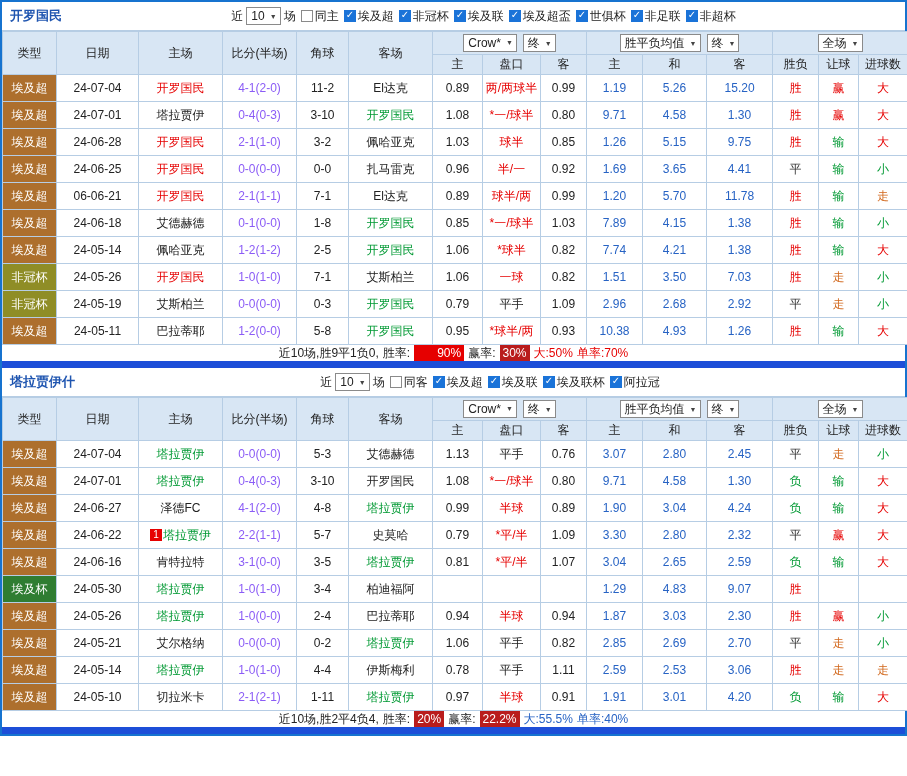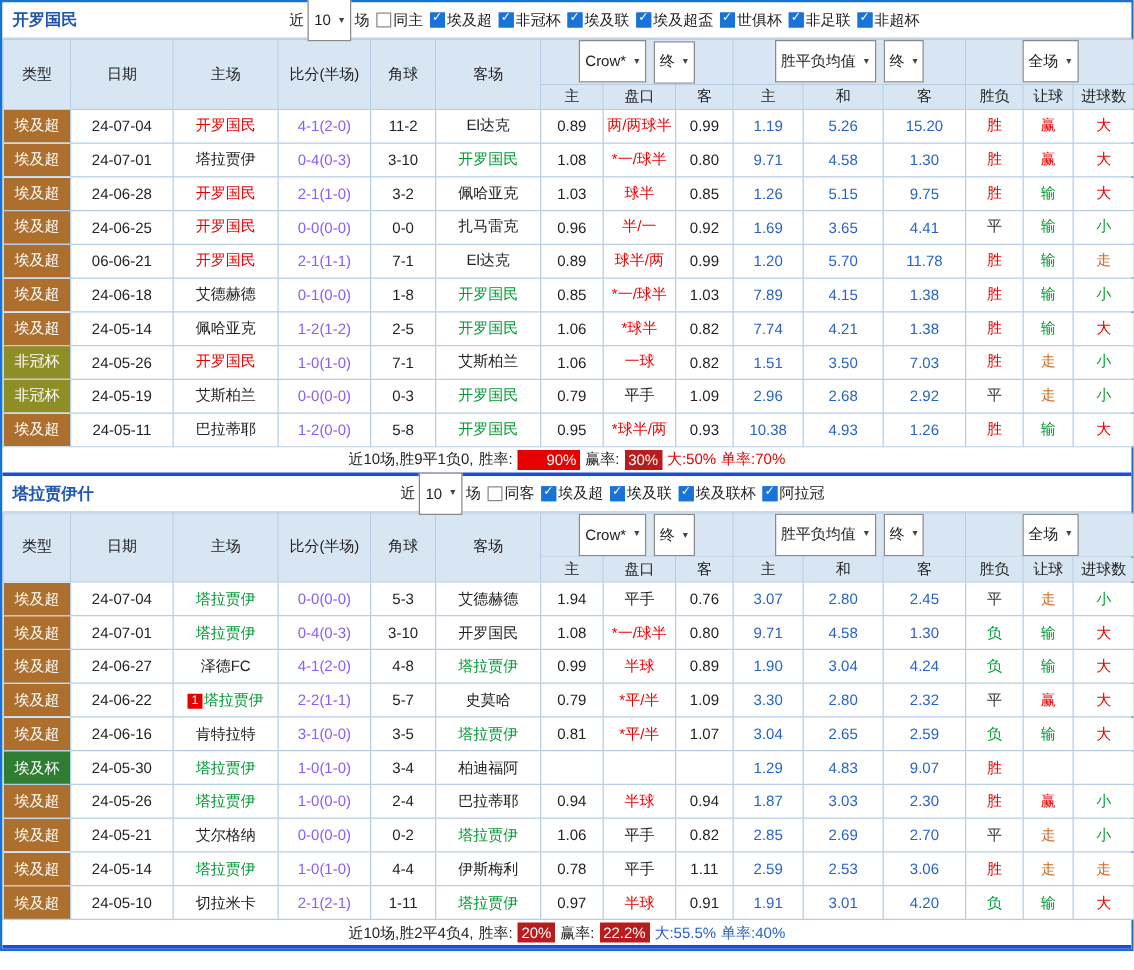--- a/index.html
+++ b/index.html
@@ -17,21 +17,21 @@
 
   
   .filter-row { display:flex; align-items:center; height:29px; border-bottom:1px solid #b6cde4; background:#fff; }
   .team-name { color:#1f55b0; font-weight:bold; font-size:13px; padding-left:8px; white-space:nowrap; }
   .filters { flex:1; display:flex; align-items:center; justify-content:center; white-space:nowrap; }
   .cb-list { display:inline-flex; align-items:center; }
   .cb-label { display:inline-flex; align-items:center; margin-left:5px; cursor:pointer; }
   .checkbox { width:12px; height:12px; border:1px solid #8a8a8a; background:#fff; display:inline-block; position:relative; margin-right:2px; }
   .checkbox.checked { background:#1a73d8; border-color:#1a73d8; }
   .checkbox.checked::after { content:"✓"; position:absolute; left:1px; top:-2px; color:#fff; font-size:10px; }
-  .select { display:inline-flex; align-items:center; border:1px solid #8a8a8a; background:#fff; height:34px; padding:0 3px 0 4px; margin:0 3px; font-size:12px; cursor:pointer; }
+  .select { display:inline-flex; align-items:center; border:1px solid #8a8a8a; background:#fff; height:18px; padding:0 3px 0 4px; margin:0 3px; font-size:12px; cursor:pointer; }
   .select .arr { font-size:7px; margin-left:5px; color:#444; }
 
   
   table { border-collapse:collapse; table-layout:fixed; width:100%; }
   th,td { border:1px solid #b6cde4; text-align:center; padding:0; white-space:nowrap; overflow:hidden; }
   thead th { background:#d8e6f4; font-weight:normal; font-size:12px; }
   tr.hdr1 th { height:23px; }
   tr.hdr2 th { height:20px; }
   tbody td { height:27px; font-size:12px; background:#fff; }
   td.type { color:#fff; }
@@ -41,21 +41,21 @@
   .score { color:#8b5cf6; }
   .c-red { color:#e60000; }
   .c-green { color:#009933; }
   .c-orange { color:#d2691e; }
   .c-dark { color:#333; }
   .c-black { color:#222; }
   .c-blue { color:#2763c4; }
   .badge1 { display:inline-block; background:#e60000; color:#fff; font-size:10px; width:12px; height:12px; line-height:12px; margin-right:1px; vertical-align:1px; }
 
   
-  .summary { height:23px; display:flex; align-items:center; justify-content:center; border-bottom:3px solid #1d4ed8; background:#fff; }
+  .summary { height:23px; display:flex; align-items:center; justify-content:center; border-bottom:7px solid #1d4ed8; background:#fff; }
   .summary span { margin:0 2px; }
   .pct-badge { color:#fff; padding:0 3px; line-height:16px; display:inline-block; }
   .pct-badge.red { background:#e60000;padding-left:23px; }
   .pct-badge.green { background:#b91c1c; }
 </style>
 </head>
 <body>
 
 <div class="popup">
 
@@ -438,21 +438,21 @@
           </tr>
         </thead>
         <tbody>
           <tr>
             <td class="type bg-league">埃及超</td>
             <td>24-07-04</td>
             <td><span class="c-green">塔拉贾伊</span></td>
             <td class="score">0-0(0-0)</td>
             <td>5-3</td>
             <td><span class="c-black">艾德赫德</span></td>
-            <td>1.94</td>
+            <td>1.13</td>
             <td class="c-black">平手</td>
             <td>0.76</td>
             <td class="c-blue">3.07</td>
             <td class="c-blue">2.80</td>
             <td class="c-blue">2.45</td>
             <td class="c-dark">平</td>
             <td class="c-orange">走</td>
             <td class="c-green">小</td>
           </tr>
           <tr>

